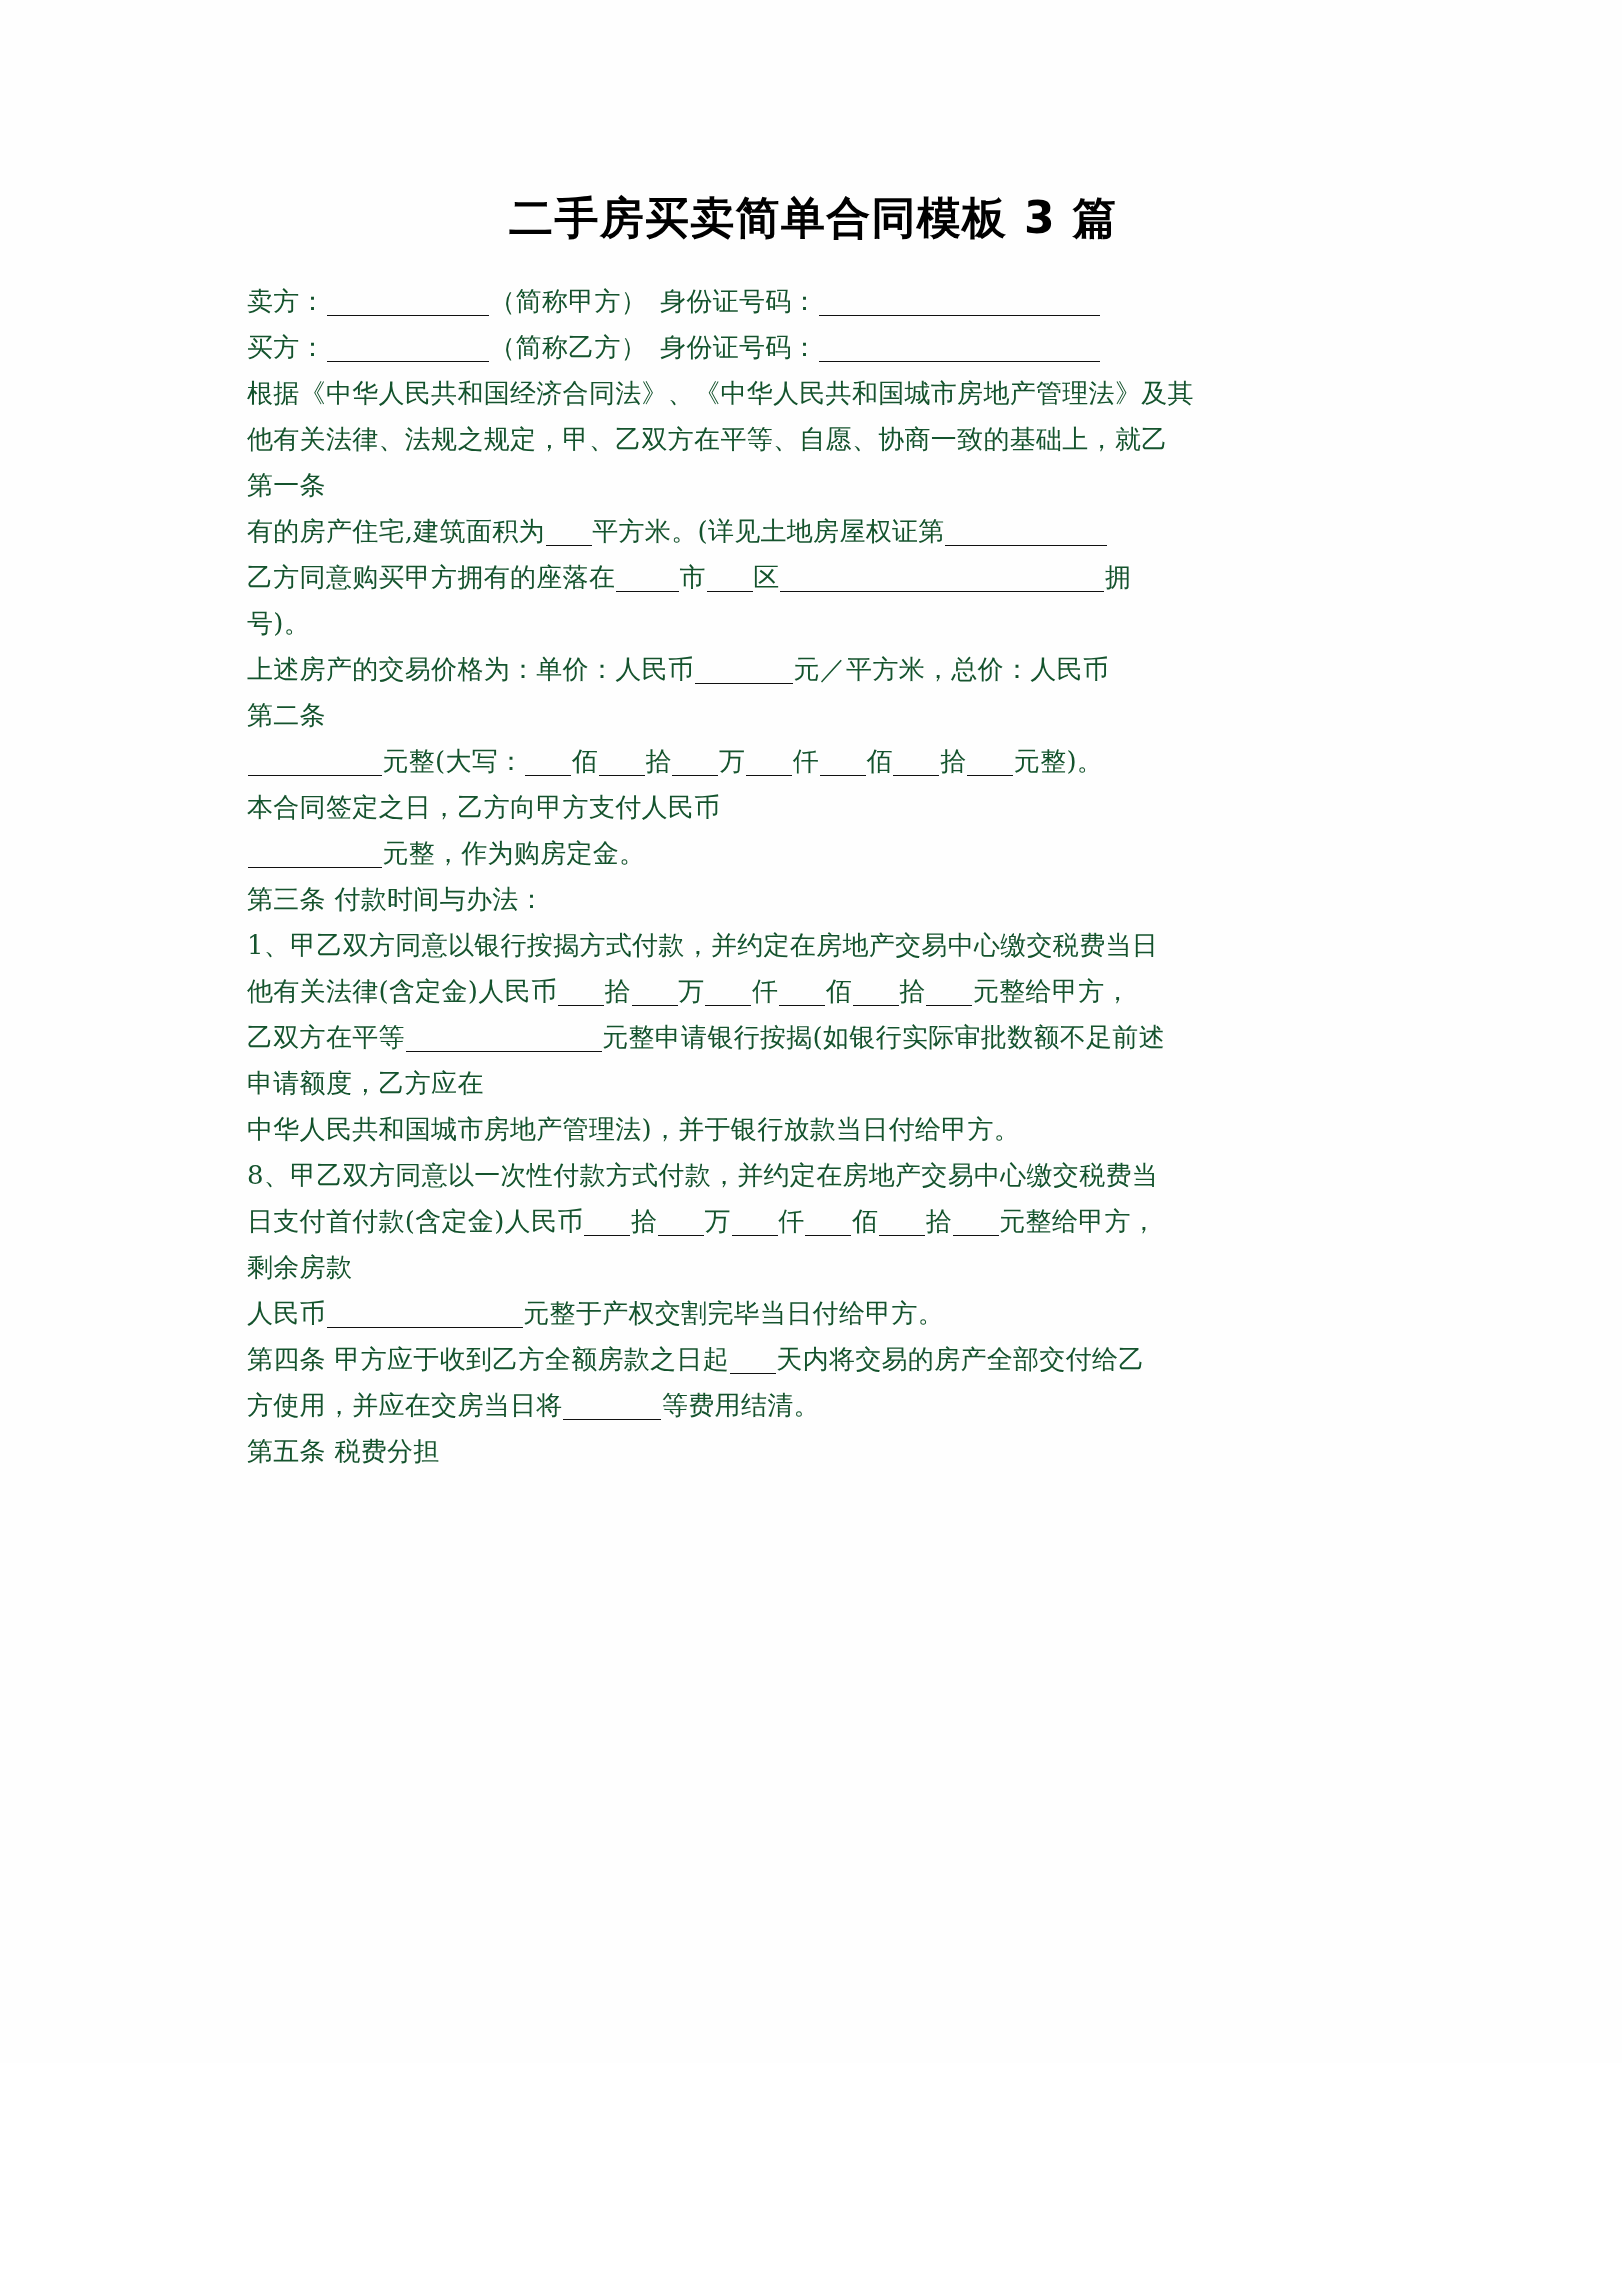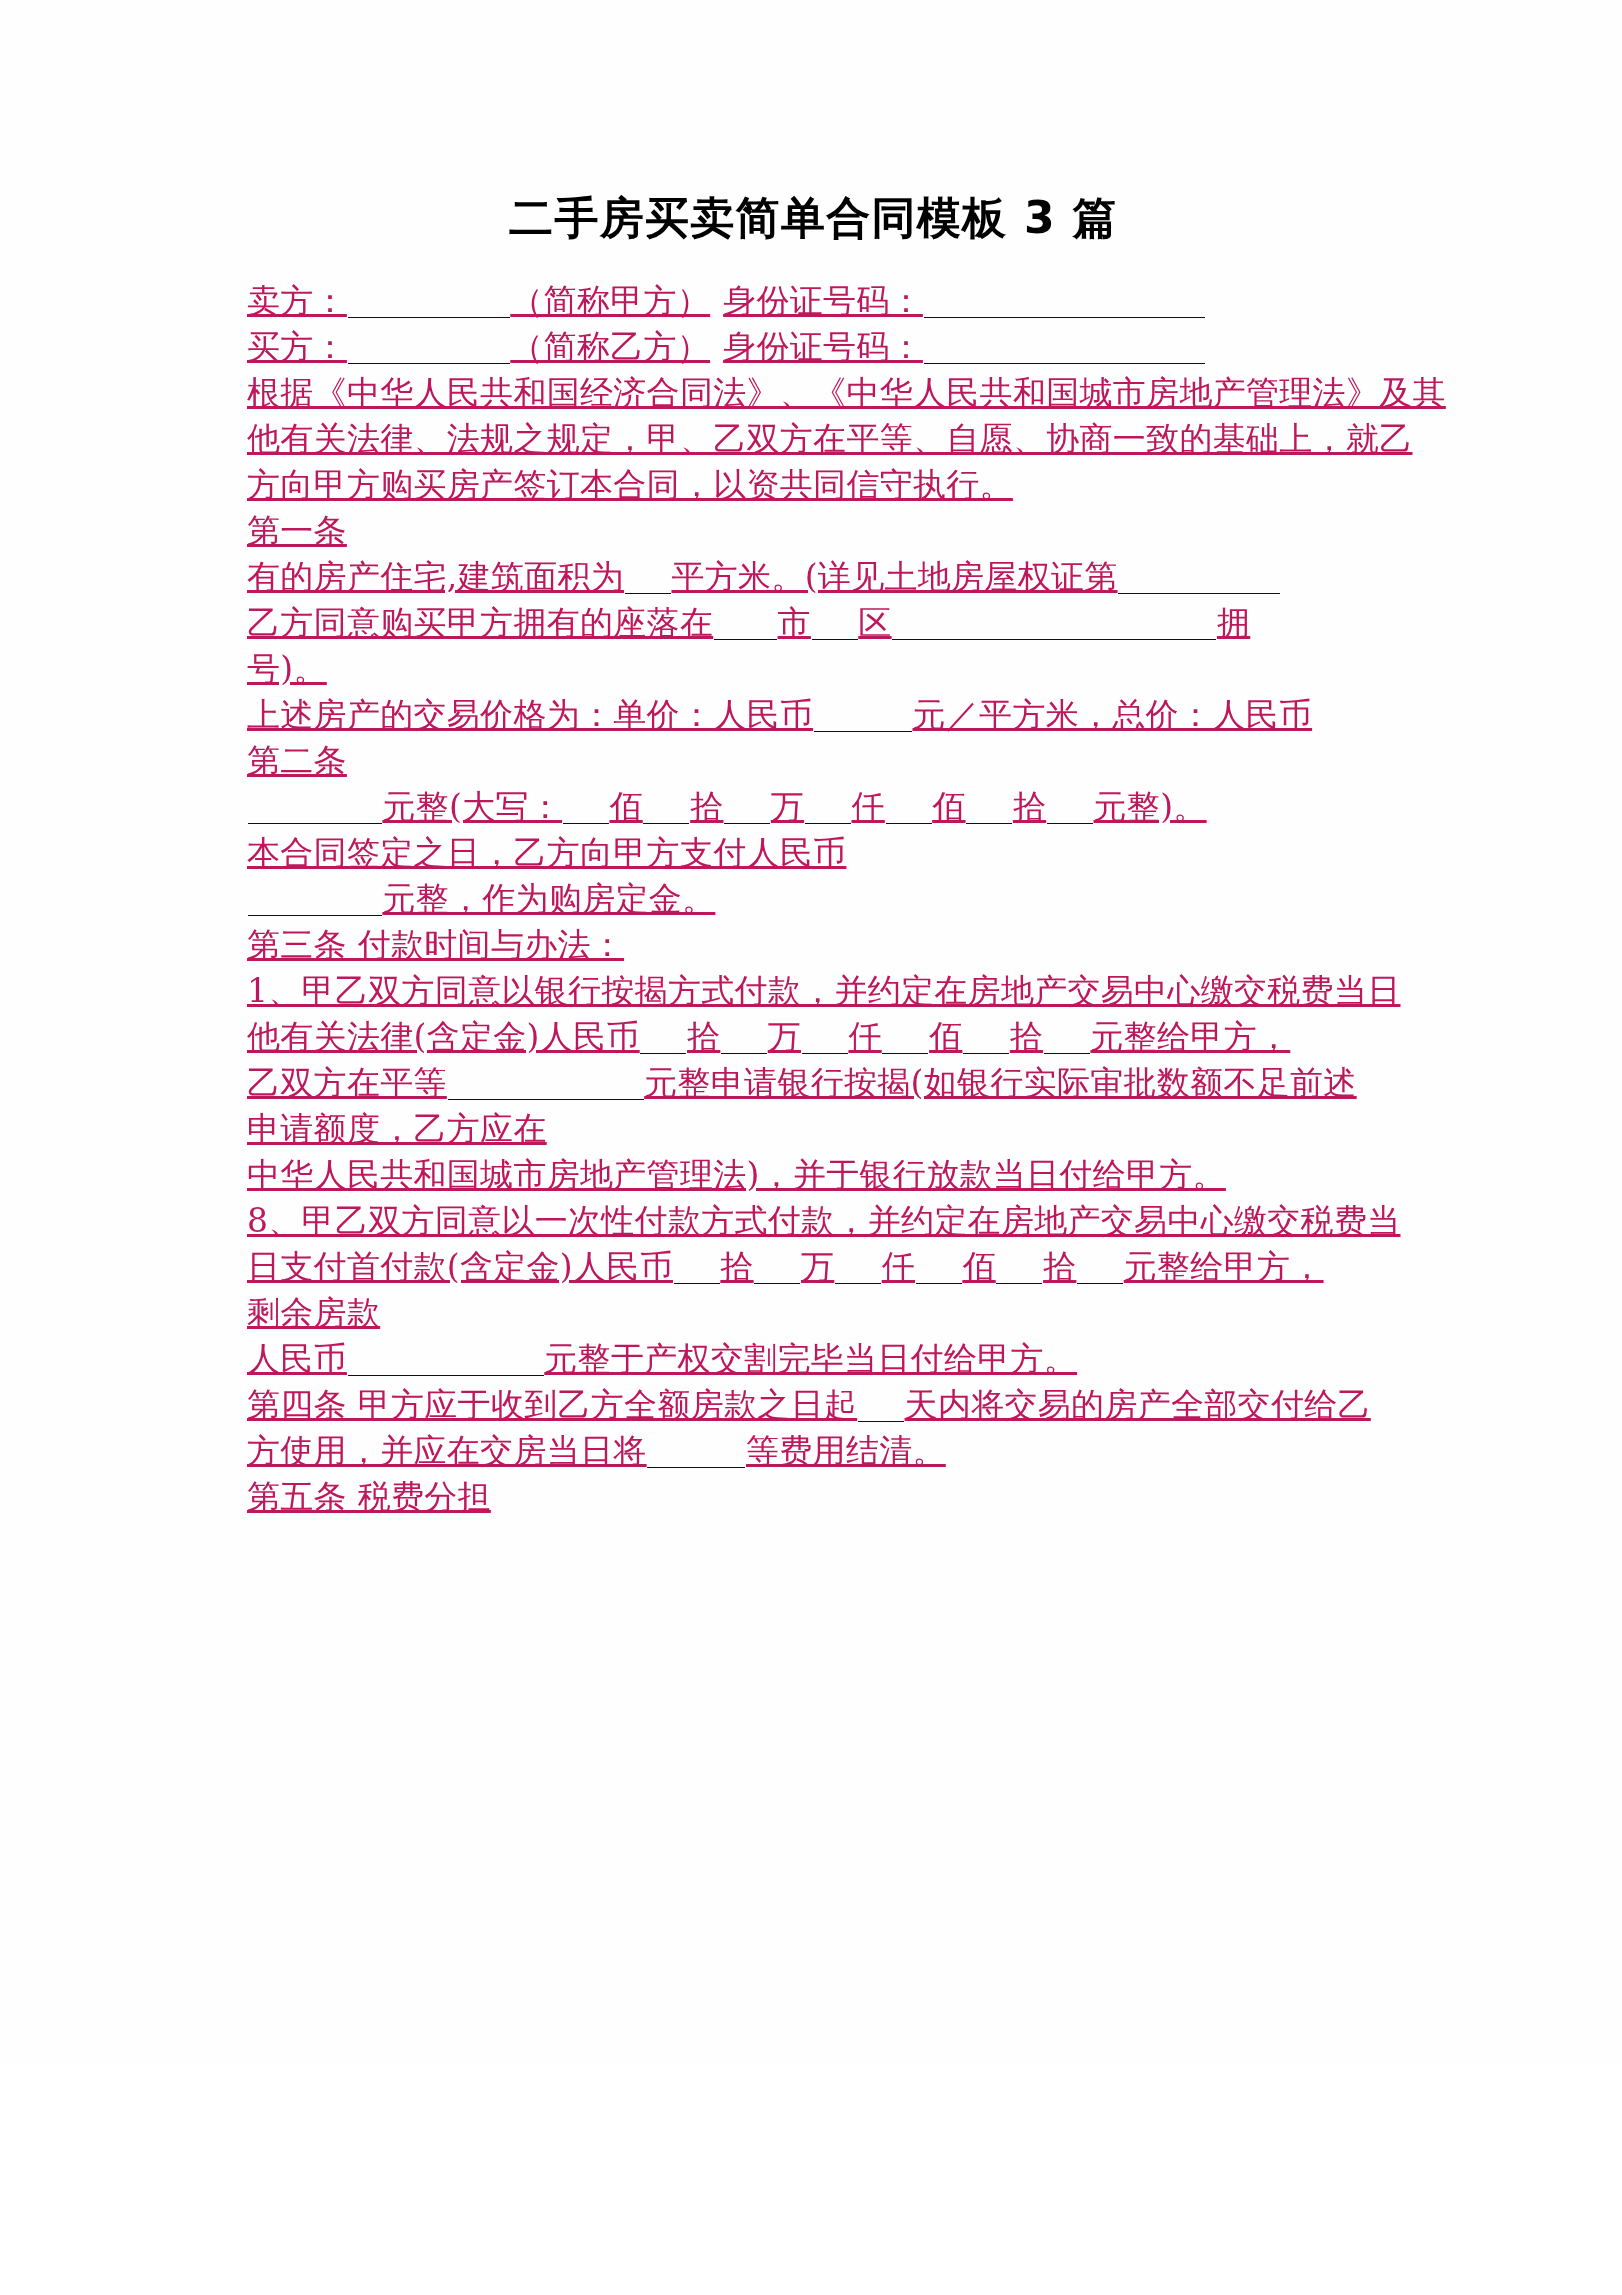--- a/index.html
+++ b/index.html
@@ -28,26 +28,25 @@
     font-family: "DejaVu Sans", "Liberation Sans", sans-serif;
     font-weight: 700;
     font-size: 44px;
     line-height: 1;
     letter-spacing: 1.3px;
     padding-top: 167px;
     color: #000000;
     white-space: nowrap;
   }
   .line {
-    font-size: 33px;
+    font-size: 26px;
     line-height: 46px;
     white-space: nowrap;
-    color: #be185d;
+    color: #14532d;
     letter-spacing: 0.3px;
-    text-decoration: underline;
   }
   .line.first-para {
     margin-top: 38px;
   }
   
   .blank {
     display: inline-block;
     border-bottom: 1.6px solid #111;
     height: 26px;
     vertical-align: -5.9px;
@@ -74,21 +73,20 @@
     <div class="line first-para">
       <span>卖方：</span><span class="blank b-xl"></span><span>（简称甲方）</span><span class="sp-wide"></span><span>身份证号码：</span><span class="blank b-huge"></span>
     </div>
 
     <div class="line">
       <span>买方：</span><span class="blank b-xl"></span><span>（简称乙方）</span><span class="sp-wide"></span><span>身份证号码：</span><span class="blank b-huge"></span>
     </div>
 
     <div class="line">根据《中华人民共和国经济合同法》、《中华人民共和国城市房地产管理法》及其</div>
     <div class="line">他有关法律、法规之规定，甲、乙双方在平等、自愿、协商一致的基础上，就乙</div>
-    <div class="line">方向甲方购买房产签订本合同，以资共同信守执行。</div>
 
     <div class="line">第一条</div>
     <div class="line">
       <span>有的房产住宅,建筑面积为</span><span class="blank b-xs"></span><span>平方米。(详见土地房屋权证第</span><span class="blank b-xl"></span>
     </div>
     <div class="line">
       <span>乙方同意购买甲方拥有的座落在</span><span class="blank b-s"></span><span>市</span><span class="blank b-xs"></span><span>区</span><span class="blank b-ultra"></span><span>拥</span>
     </div>
     <div class="line">号)。</div>
 

